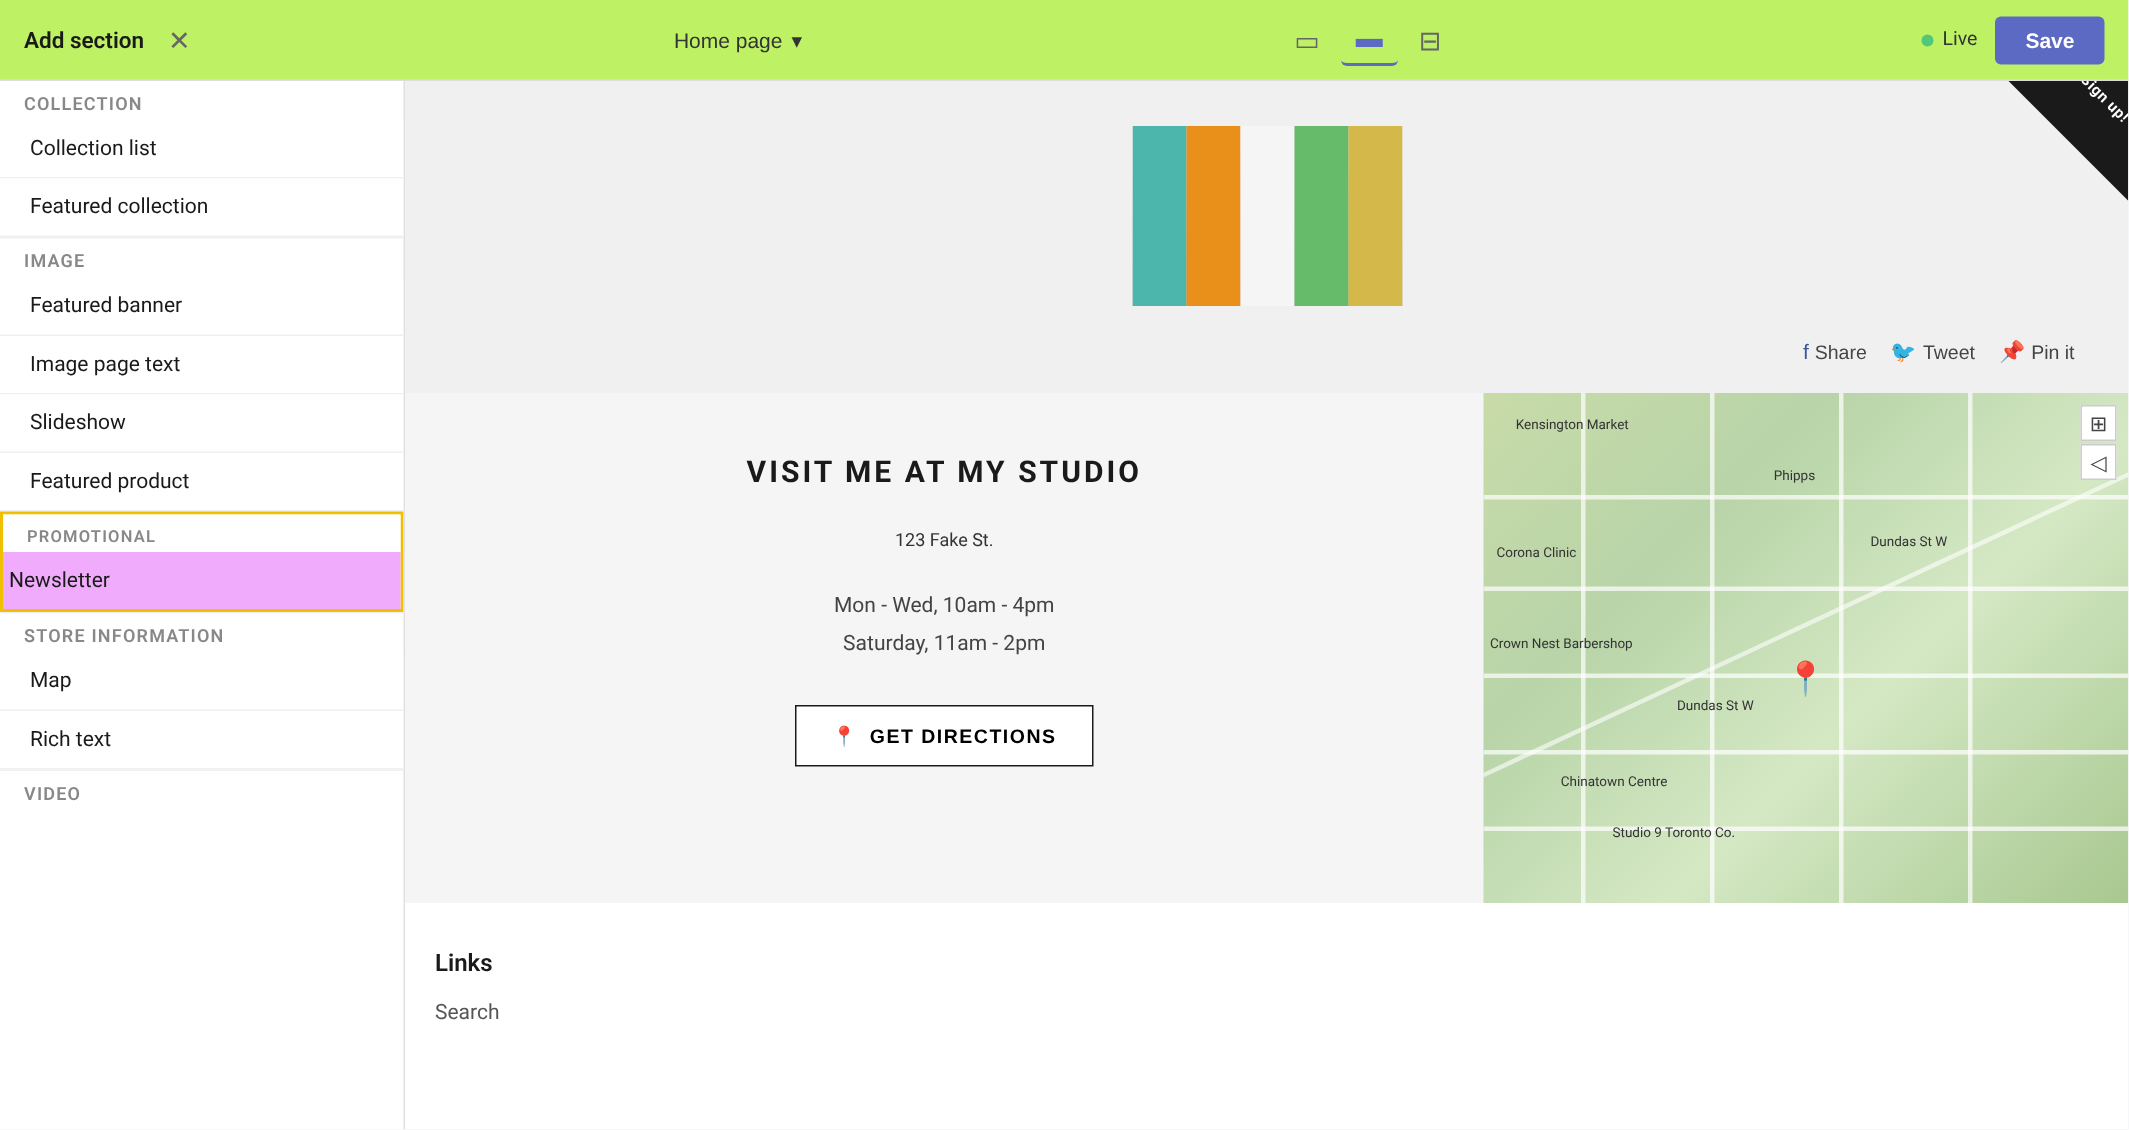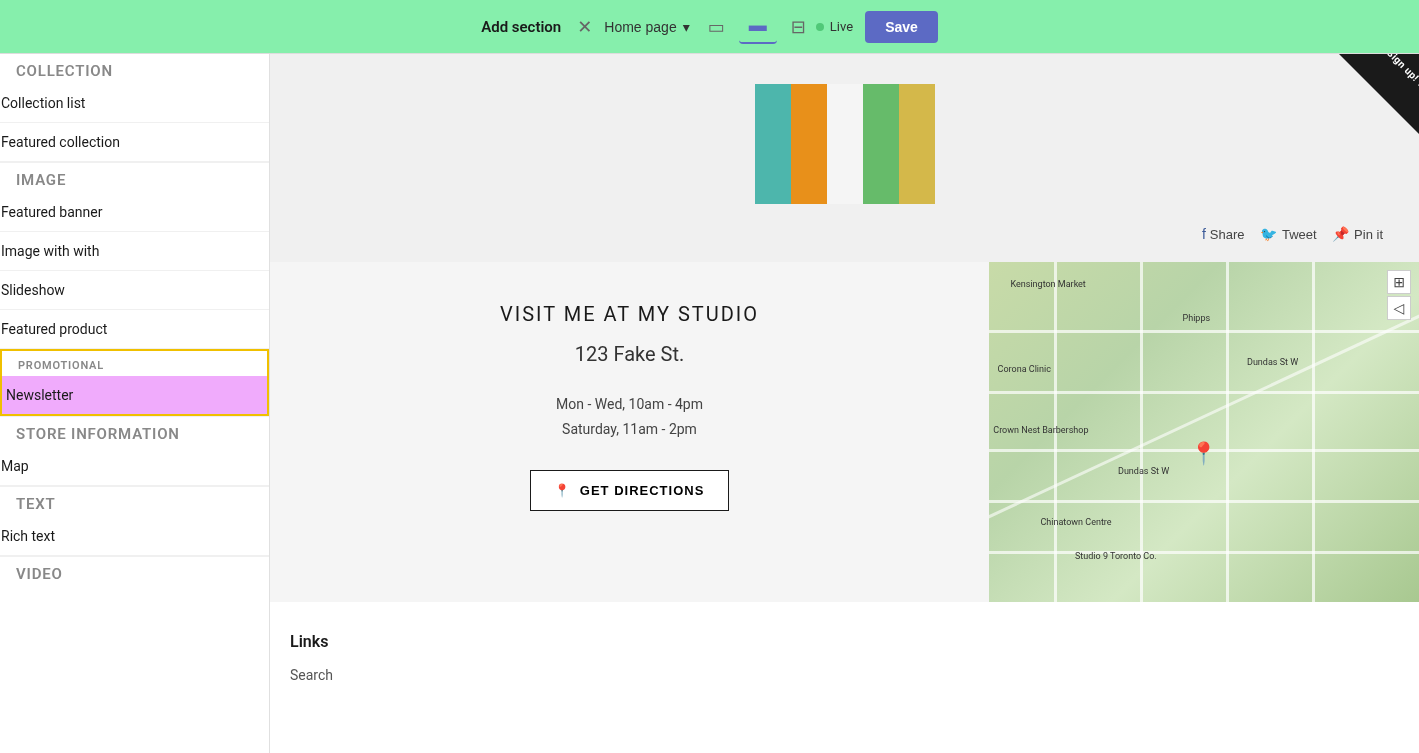--- a/index.html
+++ b/index.html
@@ -1,21 +1,21 @@
 <!DOCTYPE html>
 <html><head>
   <meta charset="utf-8">
   <style>
     * { box-sizing: border-box; margin: 0; padding: 0; }
     body { font-family: -apple-system, BlinkMacSystemFont, 'Segoe UI', Roboto, sans-serif; background: #f4f6f8; display: flex; flex-direction: column; height: 753px; overflow: hidden; }
 
     
     .header-bar {
-      display: flex; align-items: center; justify-content: center;
-      background: #86efac; border-bottom: 1px solid #ddd; padding: 0 16px;
+      display: flex; align-items: center; justify-content: space-between;
+      background: #bef264; border-bottom: 1px solid #ddd; padding: 0 16px;
       height: 54px; flex-shrink: 0;
     }
     .header-left { display: flex; align-items: center; gap: 12px; }
     .header-title { font-size: 15px; font-weight: 600; color: #1a1a1a; }
     .close-btn {
       background: none; border: none; cursor: pointer; color: #666;
       font-size: 18px; line-height: 1; padding: 4px;
     }
     .page-selector {
       display: flex; align-items: center; gap: 6px; cursor: pointer;
@@ -37,27 +37,27 @@
 
     
     .main-layout { display: flex; flex: 1; overflow: hidden; }
 
     
     .sidebar {
       width: 270px; background: #fff; border-right: 1px solid #e0e0e0;
       overflow-y: auto; flex-shrink: 0;
     }
     .section-category {
-      padding: 8px 16px 4px; font-size: 15px; font-weight: 600;
+      padding: 8px 16px 4px; font-size: 12px; font-weight: 600;
       color: #888; letter-spacing: 0.8px; text-transform: uppercase;
       border-top: 1px solid #f0f0f0;
     }
     .section-category:first-of-type { border-top: none; }
     .section-item {
-      display: block; padding: 11px 1px; font-size: 14px; color: #1a1a1a;
+      display: block; padding: 11px 20px; font-size: 14px; color: #1a1a1a;
       cursor: pointer; border-bottom: 1px solid #f0f0f0; background: #fff;
       text-decoration: none;
     }
     .promotional-section {
       border: 2px solid #f0c000;
       margin: 0;
     }
     .promo-category {
       padding: 8px 16px 4px; font-size: 11px; font-weight: 600;
       color: #888; letter-spacing: 0.8px; text-transform: uppercase;
@@ -118,24 +118,24 @@
     .pin-icon { color: #e60023; font-size: 14px; }
 
     
     .studio-section {
       display: flex; background: #f5f5f5;
     }
     .studio-info {
       flex: 1; padding: 40px 30px; text-align: center;
     }
     .studio-title {
-      font-size: 20px; font-weight: 400; letter-spacing: 2px;
-      color: #1a1a1a; margin-bottom: 10px; text-transform: uppercase;
-    }
-    .studio-address { font-size: 20px; color: #333; line-height: 1.8; margin-bottom: 20px; }
+      font-size: 20px; font-weight: 700; letter-spacing: 2px;
+      color: #1a1a1a; margin-bottom: 24px; text-transform: uppercase;
+    }
+    .studio-address { font-size: 12px; color: #333; line-height: 1.8; margin-bottom: 20px; }
     .studio-hours { font-size: 14px; color: #444; line-height: 1.8; margin-bottom: 28px; }
     .directions-btn {
       border: 1.5px solid #1a1a1a; background: #fff; padding: 12px 24px;
       font-size: 13px; font-weight: 600; cursor: pointer; letter-spacing: 1px;
       display: inline-flex; align-items: center; gap: 8px; text-transform: uppercase;
     }
     .map-area {
       width: 430px; height: 340px; background: #d4e3c3; overflow: hidden; flex-shrink: 0;
     }
     .map-placeholder {
@@ -220,34 +220,33 @@
 <div class="main-layout">
 
   <div class="sidebar">
 
     <div class="section-category">COLLECTION</div>
     <a class="section-item">Collection list</a>
     <a class="section-item">Featured collection</a>
 
     <div class="section-category">IMAGE</div>
     <a class="section-item">Featured banner</a>
-    <a class="section-item">Image with with</a>
+    <a class="section-item">Image page text</a>
     <a class="section-item">Slideshow</a>
 
     <a class="section-item">Featured product</a>
 
     <div class="promotional-section">
       <div class="promo-category">PROMOTIONAL</div>
       <a class="promo-item">Newsletter</a>
     </div>
 
     <div class="section-category">STORE INFORMATION</div>
     <a class="section-item">Map</a>
 
-    <div class="section-category">TEXT</div>
     <a class="section-item">Rich text</a>
 
     <div class="section-category">VIDEO</div>
   </div>
 
   <div class="content-area">
     <div class="page-content">
 
       <div class="signup-ribbon">
         <div style="position:absolute;top:0;right:0;width:0;height:0;border-top:80px solid #1a1a1a;border-left:80px solid transparent;"></div>

